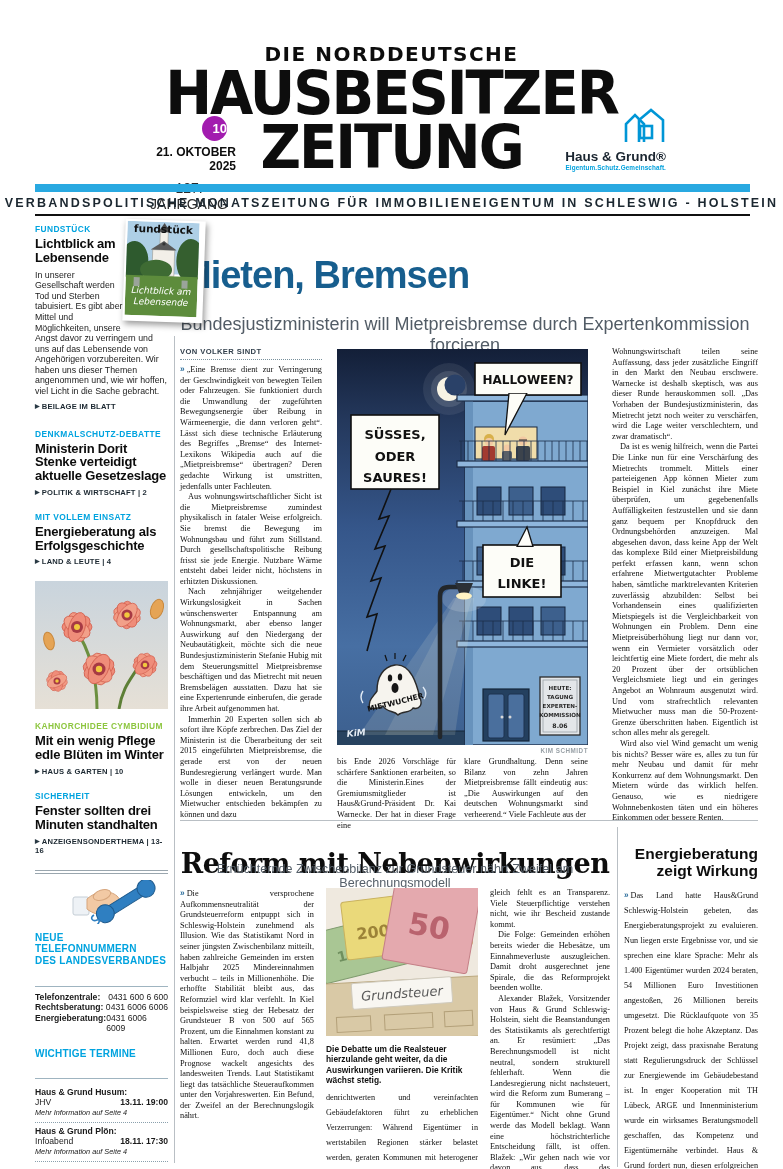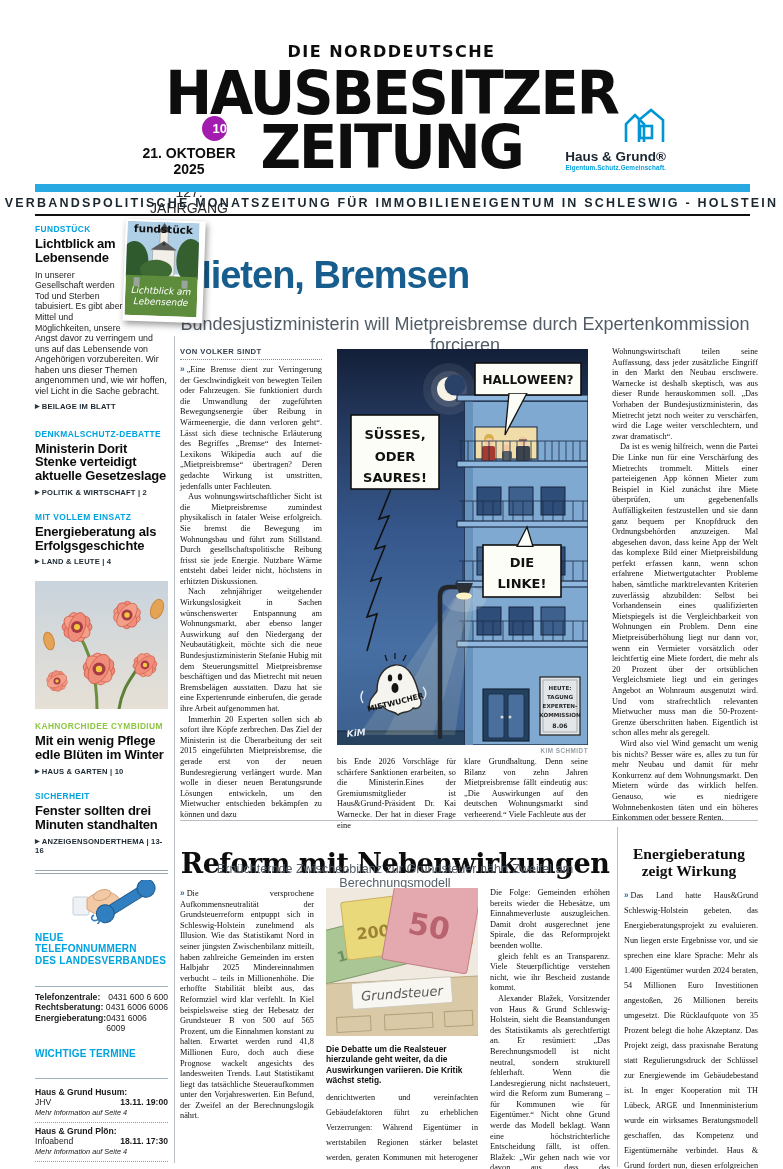--- a/index.html
+++ b/index.html
@@ -1,28 +1,28 @@
 <!DOCTYPE html>
 <html lang="de"><head>
 <meta charset="utf-8">
 <style>
   html,body{margin:0;padding:0;background:#888;}
   .page{position:relative;width:783px;height:1169px;background:#fff;overflow:hidden;
         font-family:"Liberation Sans",sans-serif;color:#1a1a1a;margin:0 auto;}
   
   .mast-pretitle{position:absolute;top:42px;left:0;right:0;text-align:center;
-     font-family:"DejaVu Sans",sans-serif;font-weight:bold;font-size:16px;letter-spacing:1.5px;color:#0d0d0d;}
+     font-family:"DejaVu Sans",sans-serif;font-weight:bold;font-size:20px;letter-spacing:1.5px;color:#0d0d0d;}
   .mast-title{position:absolute;left:0;right:0;text-align:center;font-family:"DejaVu Sans",sans-serif;
      font-weight:bold;color:#0d0d0d;font-size:56px;line-height:1;letter-spacing:-2px;
      transform:scaleY(1.08);transform-origin:top;}
   .mast-t1{top:63px;} .mast-t2{top:117px;}
   .issue-block{position:absolute;left:142px;top:116px;width:94px;text-align:center;}
   .issue-circle{width:25px;height:25px;border-radius:50%;background:#a21caf;color:#fff;font-weight:bold;
      font-size:13px;line-height:25px;text-align:right;margin:0 0 4px 60px;}
-  .issue-date{font-weight:bold;font-size:14px;color:#0d0d0d;}
+  .issue-date{font-weight:bold;font-size:12px;color:#0d0d0d;text-align:right;}
   .issue-vol{font-size:14px;color:#2a2a2a;margin-top:7px;}
   .logo-block{position:absolute;left:560px;top:108px;width:106px;text-align:right;}
   .logo-name{font-size:13.5px;font-weight:bold;color:#1a2530;margin-top:1px;}
   .logo-tagline{font-size:6.4px;font-weight:bold;color:#00a0dc;letter-spacing:.1px;}
   .cyan-bar{position:absolute;left:35px;width:715px;top:184px;height:8px;background:#29a9e1;}
   .mast-subtitle{position:absolute;top:196px;left:0;right:0;text-align:center;font-size:12.5px;
      font-weight:bold;letter-spacing:2.2px;color:#1b2730;}
   .black-rule{position:absolute;left:35px;width:715px;top:214px;height:2px;background:#101010;}
   
   .sidebar{position:absolute;left:35px;top:224px;width:133px;}
@@ -74,22 +74,22 @@
   .col4{position:absolute;left:612px;top:347px;width:146px;}
   .g-head{position:absolute;left:180px;width:430px;top:826px;text-align:center;
      font-family:"DejaVu Serif",serif;font-weight:bold;font-size:27px;color:#0d0d0d;letter-spacing:-.5px;}
   .g-deck{position:absolute;left:180px;width:430px;top:862px;text-align:center;font-size:12.6px;color:#56606a;}
   .g-col{position:absolute;top:888px;}
   .g-col1{left:180px;width:134px;}
   .g-col2{left:326px;width:152px;}
   .g-col3{left:490px;width:120px;}
   .g-col .bodytext p,.e-body p{font-size:8.2px;line-height:15px;}
   .caption{font-size:8.4px;font-weight:bold;line-height:1.22;color:#111;margin:4px 0 5px 0;}
-  .e-head{position:absolute;left:620px;width:138px;top:832px;text-align:center;
-     font-family:Liberation Serif, serif;font-weight:bold;font-size:15.5px;line-height:17.5px;color:#0d0d0d;}
+  .e-head{position:absolute;left:620px;width:138px;top:832px;text-align:right;
+     font-family:Liberation Sans, sans-serif;font-weight:bold;font-size:15.5px;line-height:17.5px;color:#0d0d0d;}
   .e-body{position:absolute;left:624px;top:888px;width:134px;}
   svg text{font-family:"DejaVu Sans",sans-serif;}
 </style>
 </head>
 <body>
 
 <div class="page">
 
   <header>
     <div class="mast-pretitle">DIE NORDDEUTSCHE</div>
@@ -539,22 +539,22 @@
           </g>
         </svg>
       </div>
       <div class="caption">Die Debatte um die Realsteuer hierzulande geht weiter, da die Auswirkungen variieren. Die Kritik wächst stetig.</div>
       <div class="bodytext">
         <p>denrichtwerten und vereinfachten Gebäudefaktoren führt zu erheblichen Verzerrungen: Während Eigentümer in wertstabilen Regionen stärker belastet werden, geraten Kommunen mit heterogener Bebauung ins Defizit. Zu-</p>
       </div>
     </div>
 
     <div class="g-col g-col3 bodytext">
+      <p>gleich fehlt es an Transparenz. Viele Steuerpflichtige verstehen nicht, wie ihr Bescheid zustande kommt.</p>
       <p>Die Folge: Gemeinden erhöhen bereits wieder die Hebesätze, um Einnahmeverluste auszugleichen. Damit droht ausgerechnet jene Spirale, die das Reformprojekt beenden wollte.</p>
-      <p>gleich fehlt es an Transparenz. Viele Steuerpflichtige verstehen nicht, wie ihr Bescheid zustande kommt.</p>
       <p><span>Alexander Blažek, Vorsitzender von Haus &amp; Grund Schleswig-Holstein, sieht die Beanstandungen des Statistikamts als gerechtfertigt an. Er resümiert: „Das Berechnungsmodell ist nicht neutral, sondern strukturell fehlerhaft. Wenn die Landesregierung nicht nachsteuert, wird die Reform zum Bumerang – für Kommunen wie für Eigentümer.“ Nicht ohne Grund werde das Modell beklagt. Wann eine höchstrichterliche Entscheidung fällt, ist offen. Blažek: „Wir gehen nach wie vor davon aus, dass das Bundesverfassungsgericht das verfassungswidrige Bundesmodell aufhebt.“</span> </p>
     </div>
   </section>
 
   <section>
     <h2 class="e-head">
       <div>Energieberatung</div>
       <div>zeigt Wirkung</div>
     </h2>
     <div class="e-body bodytext">

